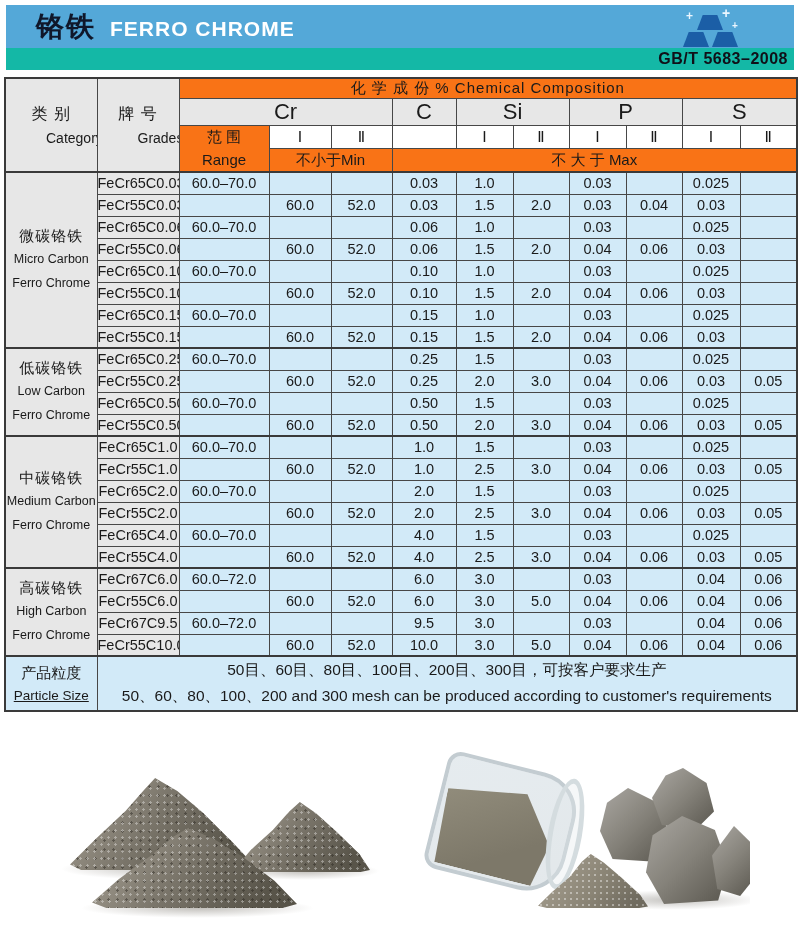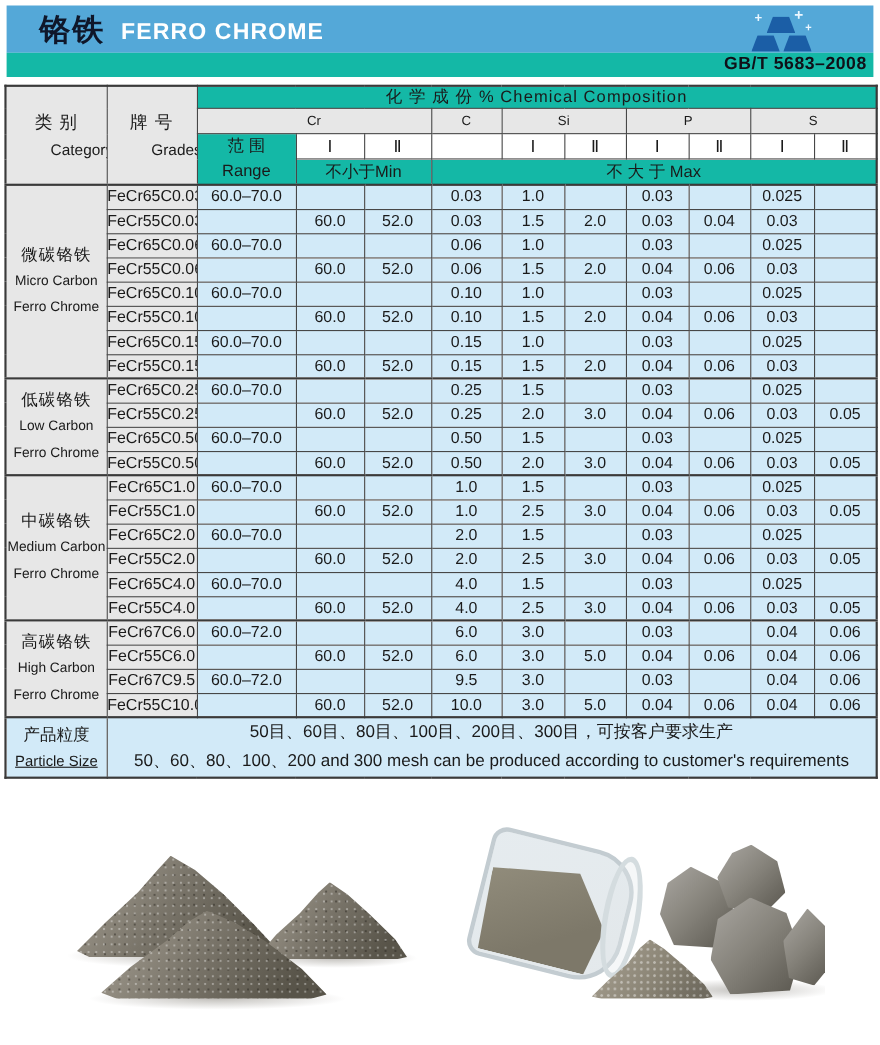--- a/index.html
+++ b/index.html
@@ -29,25 +29,25 @@
            background: #14b8a6; display: flex; align-items: center; justify-content: flex-end; }
   .strip span { font-size: 16px; font-weight: bold; color: #101018; padding-right: 6px; letter-spacing: .5px; }
 
   
   table.spec { position: absolute; left: 4px; top: 77px; width: 792px;
                border-collapse: collapse; table-layout: fixed; }
   table.spec th, table.spec td { border: 1px solid #474747; text-align: center; vertical-align: middle;
                font-weight: normal; overflow: hidden; white-space: nowrap; }
   table.spec { border: 2px solid #3a3a3a; }
   .grey  { background: #e7e7e7; }
-  .blue  { background: #14b8a6; }
+  .blue  { background: #f97316; }
   .white { background: #ffffff; }
 
   .h-comp  { height: 20px; font-size: 15px; letter-spacing: 1px; }
-  .h-elem  { height: 23px; font-size: 12px; }
+  .h-elem  { height: 23px; font-size: 22px; }
   .h-roman { height: 22px; font-size: 15px; }
   .h-minmax{ height: 22px; font-size: 15px; }
   .h-cat   { font-size: 16px; line-height: 1.7; letter-spacing: 1px; }
   .h-cat .en { font-size: 14px; letter-spacing: 0; padding-left: 40px; }
   .h-range { font-size: 15px; line-height: 1.5; }
 
   td.cat   { font-size: 15px; letter-spacing: 1px; }
   td.cat .cat-en { font-size: 12.5px; letter-spacing: 0; line-height: 1.9; }
   td.cat .cat-zh { line-height: 1.6; }
   td.grade { background: #e7e7e7; font-size: 14.5px; height: 22px; }

